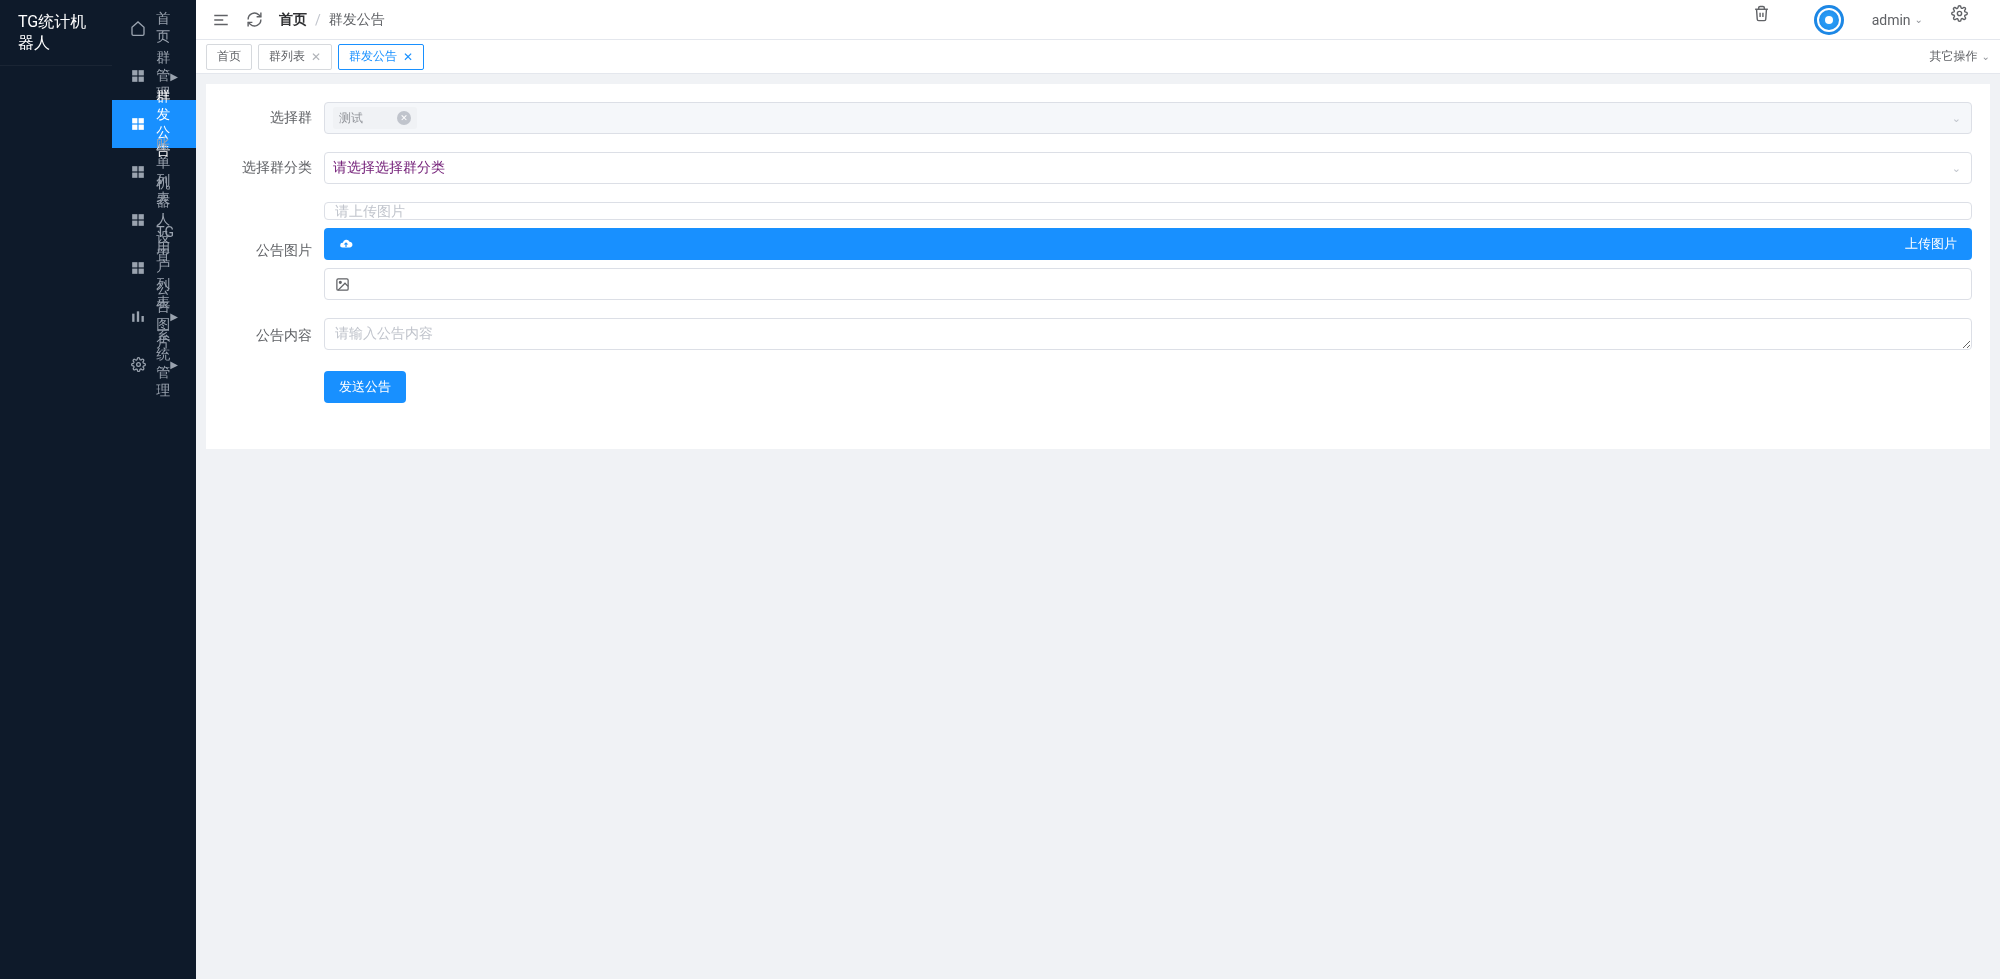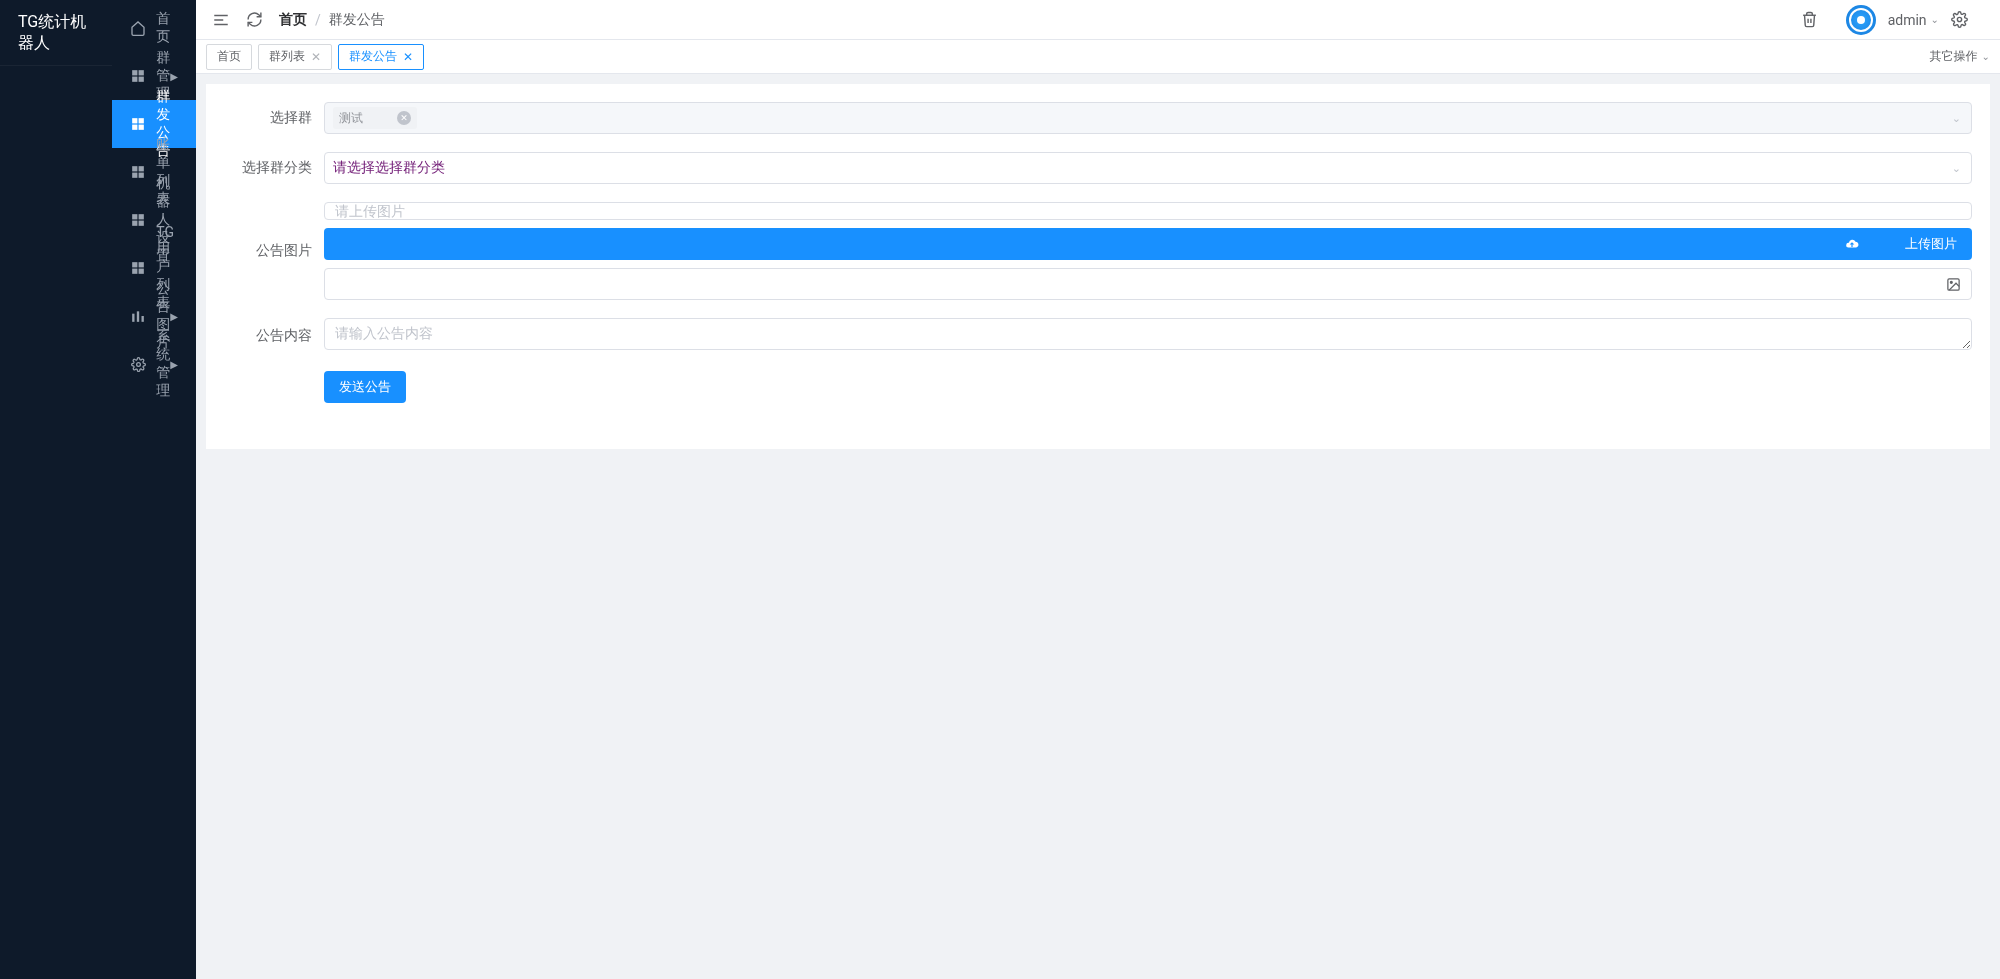--- a/index.html
+++ b/index.html
@@ -20,21 +20,21 @@
 .main { flex: 1; display: flex; flex-direction: column; min-width: 0; }
 
 
 .header { height: 40px; background: #fff; display: flex; align-items: center; padding: 0 16px; border-bottom: 1px solid #e4e7ed; }
 .header .h-icon { color: #606266; margin-right: 16px; cursor: pointer; display: inline-flex; }
 .header .breadcrumb { display: flex; align-items: center; font-size: 14px; }
 .header .breadcrumb .bc-item { color: #303133; font-weight: 600; }
 .header .breadcrumb .bc-sep { margin: 0 8px; color: #c0c4cc; }
 .header .breadcrumb .bc-current { color: #606266; font-weight: 400; }
 .header .h-spacer { flex: 1; }
-.header .h-right { display: flex; align-items: center; gap: 12px; }
+.header .h-right { display: flex; gap: 28px; }
 .avatar { width: 30px; height: 30px; border-radius: 50%; background: radial-gradient(circle at center, #2fa6ff 0%, #1276d6 100%); position: relative; display: inline-flex; align-items: center; justify-content: center; }
 .avatar::before { content:""; width:20px; height:20px; border:2px solid #fff; border-radius:50%; position:absolute; }
 .avatar::after { content:""; width:8px; height:8px; background:#fff; border-radius:50%; position:absolute; }
 .username { display: inline-flex; align-items: center; cursor: pointer; color: #606266; }
 .username .chev { margin-left: 4px; font-size: 10px; color: #909399; }
 
 
 .tabs-row { height: 34px; background: #fff; display: flex; align-items: center; padding: 0 10px; border-bottom: 1px solid #e4e7ed; }
 .tab { display: inline-flex; align-items: center; height: 26px; padding: 0 10px; border: 1px solid #d6d9dd; background: #fff; margin-right: 6px; font-size: 12px; color: #606266; cursor: pointer; border-radius: 2px; }
 .tab .tab-close { margin-left: 6px; font-size: 12px; color: #b0b3b8; }
@@ -58,21 +58,21 @@
 .select .placeholder { color: #701a75; }
 .tag-chip { display: inline-flex; align-items: center; background: #f0f2f5; height: 22px; border-radius: 3px; padding: 0 6px; color: #909399; font-size: 12px; gap: 28px; }
 .tag-chip .chip-close { width: 14px; height: 14px; border-radius: 50%; background: #c0c4cc; color: #fff; display: inline-flex; align-items: center; justify-content: center; font-size: 9px; margin-left: 6px; line-height:1; }
 
 
 .input-text { flex: 1; height: 32px; border: 1px solid #dcdfe6; border-radius: 4px; padding: 0 10px; font-size: 14px; color: #606266; outline: none; }
 .input-text::placeholder, .ta::placeholder { color: #c0c4cc; }
 .ta { width: 100%; min-height: 32px; border: 1px solid #dcdfe6; border-radius: 4px; padding: 6px 10px; font-size: 14px; color: #0369a1; outline: none; resize: vertical; font-family: inherit; }
 
 
-.btn { display: inline-flex; align-items: center; justify-content: flex-end; height: 32px; padding: 0 14px; border-radius: 4px; font-size: 13px; cursor: pointer; border: 1px solid transparent; gap: 42px; }
+.btn { display: inline-flex; align-items: center; justify-content: space-between; height: 32px; padding: 0 14px; border-radius: 4px; font-size: 13px; cursor: pointer; border: 1px solid transparent; gap: 42px; }
 .btn-primary { background: #1890ff; color: #fff; }
 .btn-default { background: #fff; color: #606266; border-color: #dcdfe6; }
 .btn .btn-icon { margin-right: 4px; display: inline-flex; }
 
 .upload-group { display: flex; gap: 8px; flex-direction: column; }
 .upload-group .input-text { flex: 1; }
 
 svg { display: block; }
 </style>
 </head>

